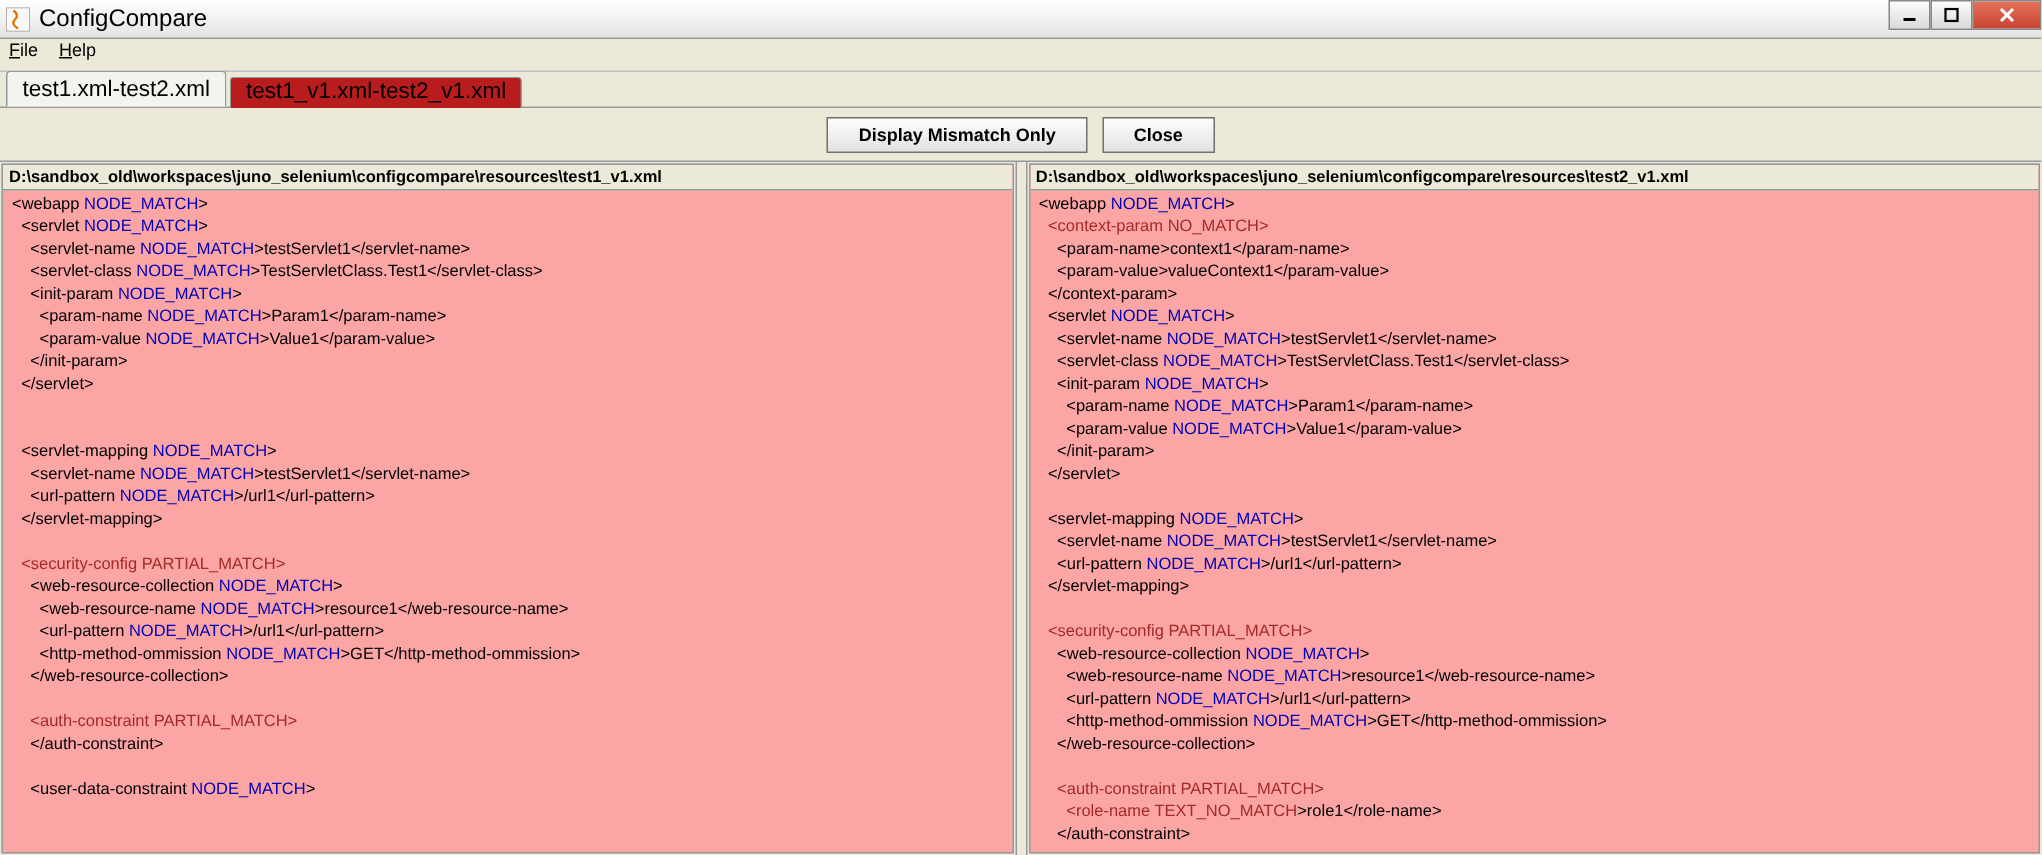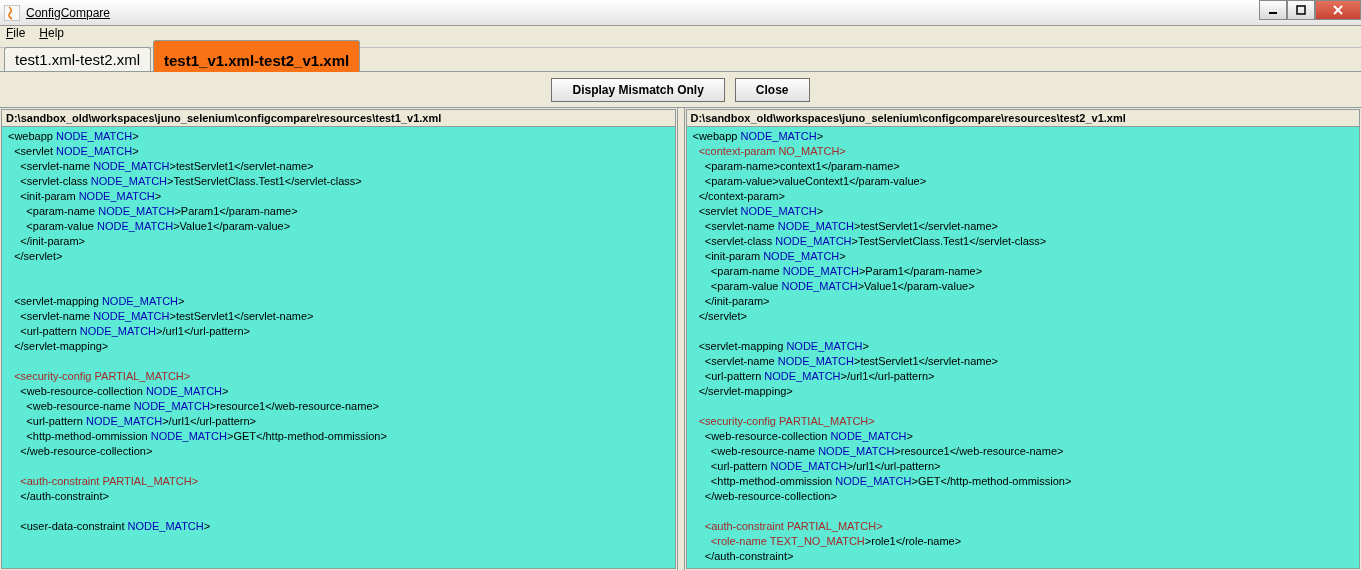--- a/index.html
+++ b/index.html
@@ -1,32 +1,32 @@
 <!DOCTYPE html>
 <html><head>
   <meta charset="utf-8">
   <style>
     * { margin: 0; padding: 0; box-sizing: border-box; }
     body { font-family: Arial, sans-serif; font-size: 12px; background: #ece9d8; width: 1361px; height: 570px; overflow: hidden; }
     .titlebar { background: linear-gradient(to bottom, #fff, #e4e4e4); border-bottom: 1px solid #999; height: 26px; display: flex; align-items: center; padding: 0 4px; position: relative; }
     .titlebar .icon { width: 16px; height: 16px; margin-right: 6px; }
-    .titlebar .title { font-size: 12px; color: #000; flex: 1; text-decoration: underline; }
+    .titlebar .title { font-size: 16px; color: #000; flex: 1; }
     .win-controls { display: flex; position: absolute; right: 0; top: 0; height: 20px; }
     .win-btn { width: 28px; height: 20px; border: 1px solid #888; display: flex; align-items: center; justify-content: center; font-size: 12px; background: linear-gradient(to bottom,#fdfdfd,#d9d9d9); cursor: default; }
     .win-close { background: linear-gradient(to bottom,#e4725b,#c94333); color: #fff; width: 46px; }
     .menubar { background: #ece9d8; height: 22px; display: flex; padding: 0 6px; border-bottom: 1px solid #c0c0c0; }
     .menubar .menu-item { margin-right: 14px; font-size: 12px; cursor: default; }
     .menubar .menu-item u { text-decoration: underline; }
     .tabbar { background: #ece9d8; height: 24px; display: flex; align-items: flex-end; padding-left: 4px; border-bottom: 1px solid #919b9c; }
     .tab { border: 1px solid #919b9c; border-bottom: none; padding: 3px 10px; font-size: 15px; background: #f4f3ee; border-radius: 3px 3px 0 0; margin-right: 2px; cursor: default; }
-    .tab.active { background: #f97316; position: relative; top: 1px; padding-top: 11px; font-weight: bold; }
+    .tab.active { background: #b91c1c; position: relative; top: 1px; padding-top: 0; font-weight: normal; }
     .toolbar { background: #ece9d8; height: 36px; display: flex; align-items: center; justify-content: center; gap: 10px; border-bottom: 1px solid #919b9c; }
     .btn { border: 1px solid #707070; background: linear-gradient(to bottom,#fdfdfd,#e2e2e2); padding: 4px 20px; font-size: 12px; font-weight: bold; border-radius: 0; cursor: default; }
     .compare-area { display: flex; height: calc(570px - 26px - 22px - 24px - 36px); }
-    .pane { flex: 1; display: flex; flex-direction: column; border: 1px solid #919b9c; background: #5eead4; margin: 1px; overflow: hidden; }
+    .pane { flex: 1; display: flex; flex-direction: column; border: 1px solid #919b9c; background: #fca5a5; margin: 1px; overflow: hidden; }
     .pane-header { background: #ece9d8; border-bottom: 1px solid #919b9c; padding: 2px 4px; font-size: 11px; font-weight: bold; }
     .pane-body { flex: 1; overflow: auto; padding: 2px 6px; font-family: Arial, sans-serif; font-size: 11px; line-height: 15px; position: relative; }
     .splitter { width: 8px; background: #ece9d8; cursor: col-resize; border-left: 1px solid #919b9c; border-right: 1px solid #919b9c; }
     .nm { color: #0100b4; }
     .pm { color: #a52a2a; }
     .nomatch { color: #a52a2a; }
     .blk { color: #000; }
     .line { white-space: pre; }
     .pane-body::-webkit-scrollbar { width: 17px; height: 17px; }
     .pane-body::-webkit-scrollbar-track { background: #f0f0f0; border: 1px solid #d4d0c8; }

